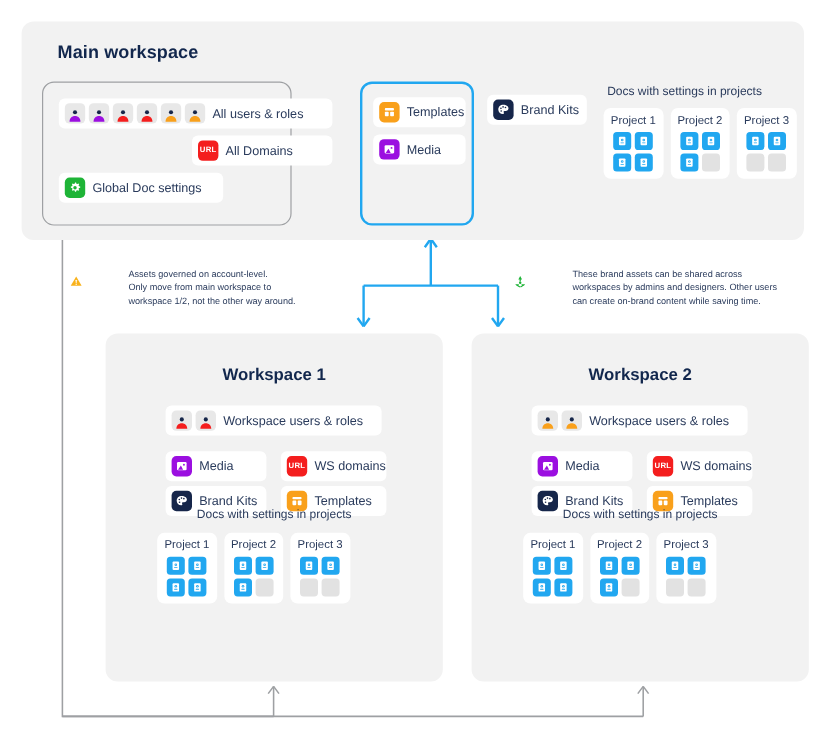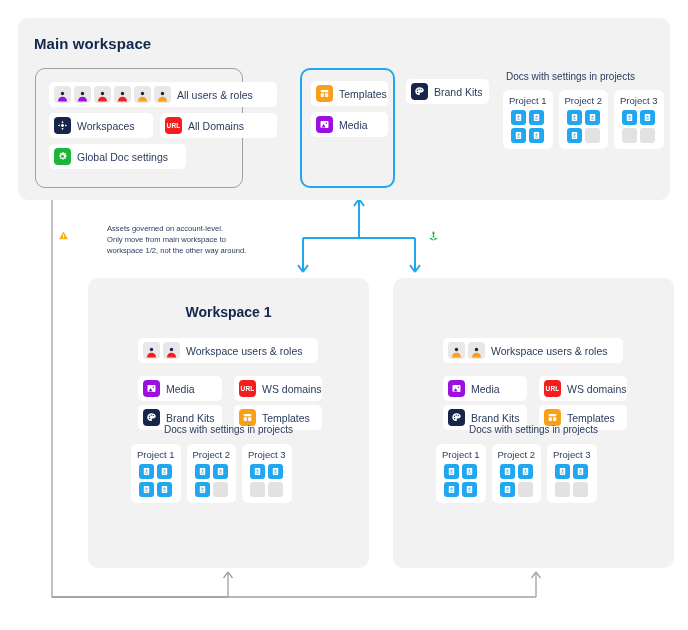--- a/index.html
+++ b/index.html
@@ -15,21 +15,21 @@
   
   .main-panel {
     position: absolute;
     left: 18px; top: 18px;
     width: 652px; height: 182px;
     background: #f2f2f2;
     border-radius: 10px;
   }
   .main-title {
     position: absolute;
-    left: 16px; top: 17px;
+    left: 30px; top: 17px;
     font-size: 15px; font-weight: bold;
     color: #12274d;
     letter-spacing: .1px;
   }
 
   
   .admin-group {
     position: absolute;
     left: 17px; top: 50px;
     width: 208px; height: 120px;
@@ -229,32 +229,20 @@
           <div class="avatar">
             <svg width="13" height="13" viewBox="0 0 16 16">
               <circle cx="8" cy="4.3" r="2.1" fill="#16264a"></circle>
               <path d="M2.4 14 C2.4 10.4 4.9 8.2 8 8.2 C11.1 8.2 13.6 10.4 13.6 14 Z" fill="#f9a01b"></path>
             </svg>
           </div>
         </div>
       <span class="chip-label">All users &amp; roles</span>
     </div>
 
-    <div class="chip" style="left:13px; top:44px; width:104px;">
-      <span class="tile tile-navy">
-        <svg width="11" height="11" viewBox="0 0 16 16" fill="#fff">
-          <circle cx="8" cy="8" r="2.1"></circle>
-          <path d="M8 1.2 L9.5 4.2 L6.5 4.2 Z"></path>
-          <path d="M8 14.8 L6.5 11.8 L9.5 11.8 Z"></path>
-          <path d="M1.2 8 L4.2 6.5 L4.2 9.5 Z"></path>
-          <path d="M14.8 8 L11.8 9.5 L11.8 6.5 Z"></path>
-        </svg>
-      </span>
-      <span class="chip-label">Workspaces</span>
-    </div>
 
     <div class="chip" style="left:13px; top:75px; width:137px;">
       <span class="tile tile-green">
         <svg width="11" height="11" viewBox="0 0 16 16" fill="#fff">
           <path d="M8 1.5 l1.3 0 .35 1.5 1.25.52 1.3-.82.92.92-.82 1.3.52 1.25 1.5.35 0 1.3-1.5.35-.52 1.25.82 1.3-.92.92-1.3-.82-1.25.52-.35 1.5-1.3 0-.35-1.5-1.25-.52-1.3.82-.92-.92.82-1.3-.52-1.25-1.5-.35 0-1.3 1.5-.35.52-1.25-.82-1.3.92-.92 1.3.82 1.25-.52z"></path>
           <circle cx="8" cy="8" r="2.1" fill="#1eb437"></circle>
         </svg>
       </span>
       <span class="chip-label">Global Doc settings</span>
     </div>
@@ -411,20 +399,23 @@
 
 <div class="note" style="left:428px; top:224px; width:230px;">
   <span class="note-ico">
     <svg width="11" height="11" viewBox="0 0 16 16" fill="#1eb437">
       <path d="M8 1.6 L10.3 5.6 L8.75 5.6 L8.75 8.2 L7.25 8.2 L7.25 5.6 L5.7 5.6 Z"></path>
       <path d="M2.0 11.6 L6.6 11.6 L5.85 12.95 L8.1 14.2 L7.35 15.4 L3.3 13.1 Z"></path>
       <path d="M14.0 11.6 L9.4 11.6 L10.15 12.95 L7.9 14.2 L8.65 15.4 L12.7 13.1 Z"></path>
       <circle cx="8" cy="9.6" r="1.5"></circle>
     </svg>
   </span>
+  <span class="note-text">These brand assets can be shared across
+workspaces by admins and designers. Other users
+can create on-brand content while saving time.</span>
 </div>
 
 <div class="ws-panel ws-1">
   <div class="ws-title">Workspace 1</div>
   <div class="chip" style="left:50px; top:60px; width:180px;">
     <div class="avatars" id="ws0-avatars">
         <div class="avatar">
           <svg width="13" height="13" viewBox="0 0 16 16">
             <circle cx="8" cy="4.3" r="2.1" fill="#16264a"></circle>
             <path d="M2.4 14 C2.4 10.4 4.9 8.2 8 8.2 C11.1 8.2 13.6 10.4 13.6 14 Z" fill="#f41e1e"></path>
@@ -566,20 +557,21 @@
             </svg>
           </div>
           <div class="doc doc-off"></div>
           <div class="doc doc-off"></div>
         </div>
       </div>
     </div>
 </div>
 
 <div class="ws-panel ws-2">
+  <div class="ws-title">Workspace 2</div>
   <div class="chip" style="left:50px; top:60px; width:180px;">
     <div class="avatars" id="ws1-avatars">
         <div class="avatar">
           <svg width="13" height="13" viewBox="0 0 16 16">
             <circle cx="8" cy="4.3" r="2.1" fill="#16264a"></circle>
             <path d="M2.4 14 C2.4 10.4 4.9 8.2 8 8.2 C11.1 8.2 13.6 10.4 13.6 14 Z" fill="#f9a01b"></path>
           </svg>
         </div>
         <div class="avatar">
           <svg width="13" height="13" viewBox="0 0 16 16">

